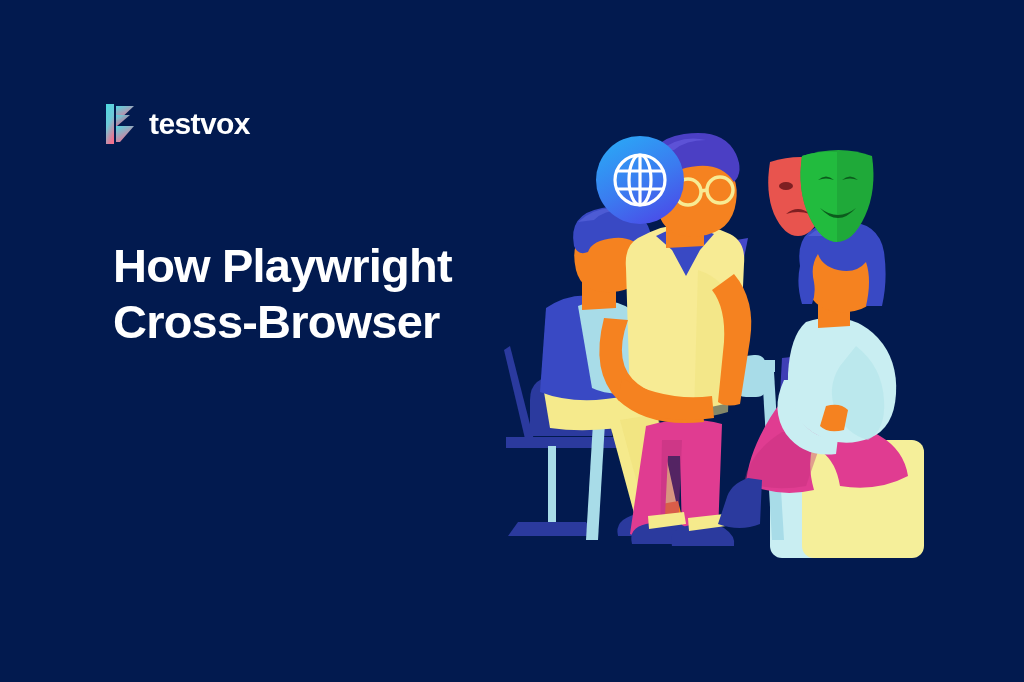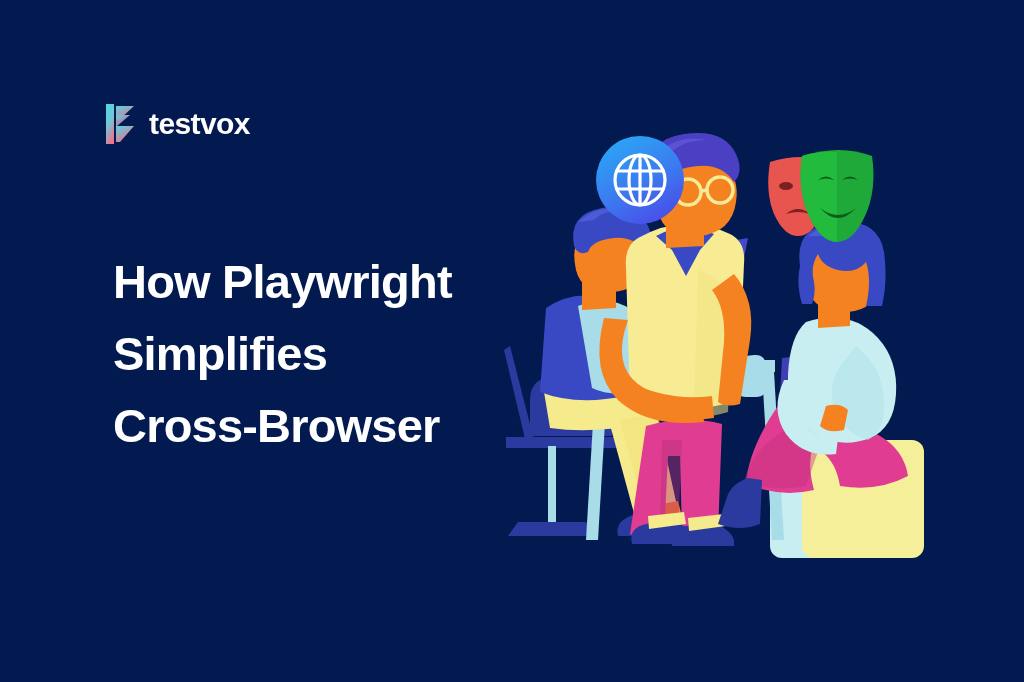--- a/index.html
+++ b/index.html
@@ -38,21 +38,21 @@
     position:absolute;
     left:113px; top:238px;
     width:400px;
     color:#ffffff;
     font-size:47px;
     font-weight:700;
     line-height:56px;
     letter-spacing:-0.8px;
     font-family:"Liberation Sans", sans-serif;
   }
-  .headline-line { display:block; white-space:nowrap;margin-top:16px; }
+  .headline-line { display:block; white-space:nowrap; }
 
   
   .illustration {
     position:absolute;
     left:470px; top:110px;
     width:520px; height:470px;
   }
   .illustration svg { display:block; width:100%; height:100%; }
 </style>
 </head>
@@ -81,21 +81,20 @@
         <path d="M12 12 L26 12 L13 23 L12 23 Z" fill="url(#logoGrad2)" opacity="0.95"></path>
 
         <path d="M12 23 L30 23 L16 39 L12 39 Z" fill="url(#logoGrad2)"></path>
       </svg>
     </span>
     <span class="brand-word">testvox</span>
   </div>
 
   <h1 class="headline">
     <span class="headline-line">How Playwright</span>
-    <span class="headline-line">Simplifies</span>
     <span class="headline-line">Cross-Browser</span>
   </h1>
 
   <div class="illustration">
     <svg viewBox="0 0 520 470" xmlns="http://www.w3.org/2000/svg">
       <defs>
         <linearGradient id="globeGrad" x1="0.18" y1="0" x2="0.72" y2="1">
           <stop offset="0%" stop-color="#2aa8f6"></stop>
           <stop offset="55%" stop-color="#3b7bf0"></stop>
           <stop offset="100%" stop-color="#4a4ce8"></stop>

